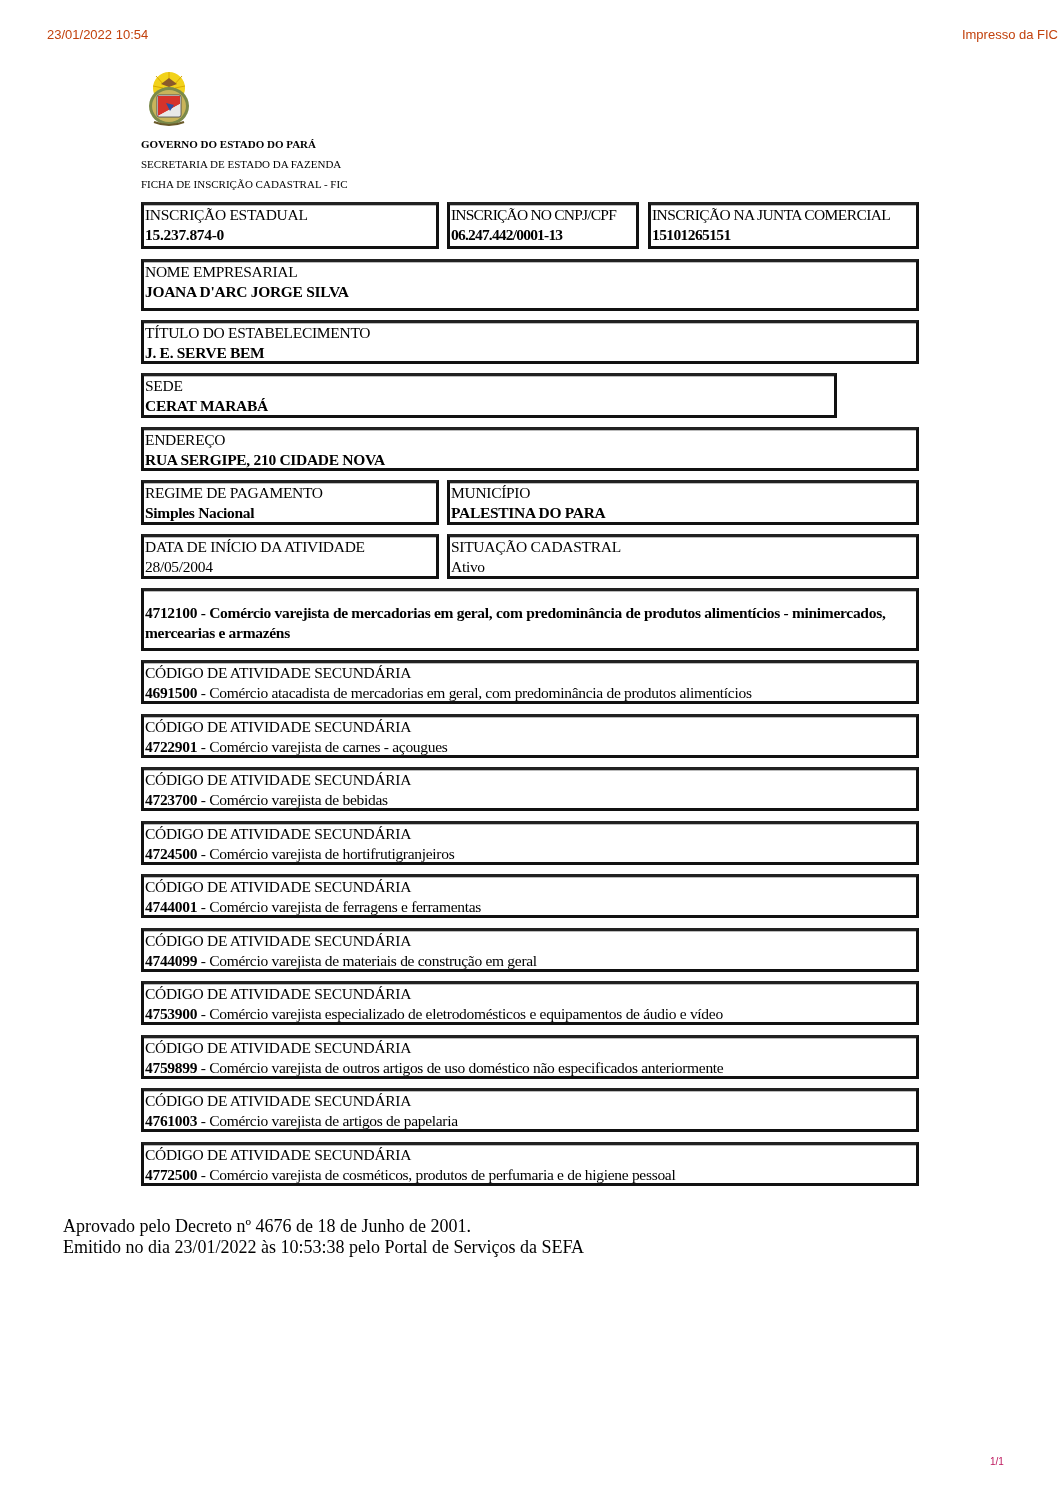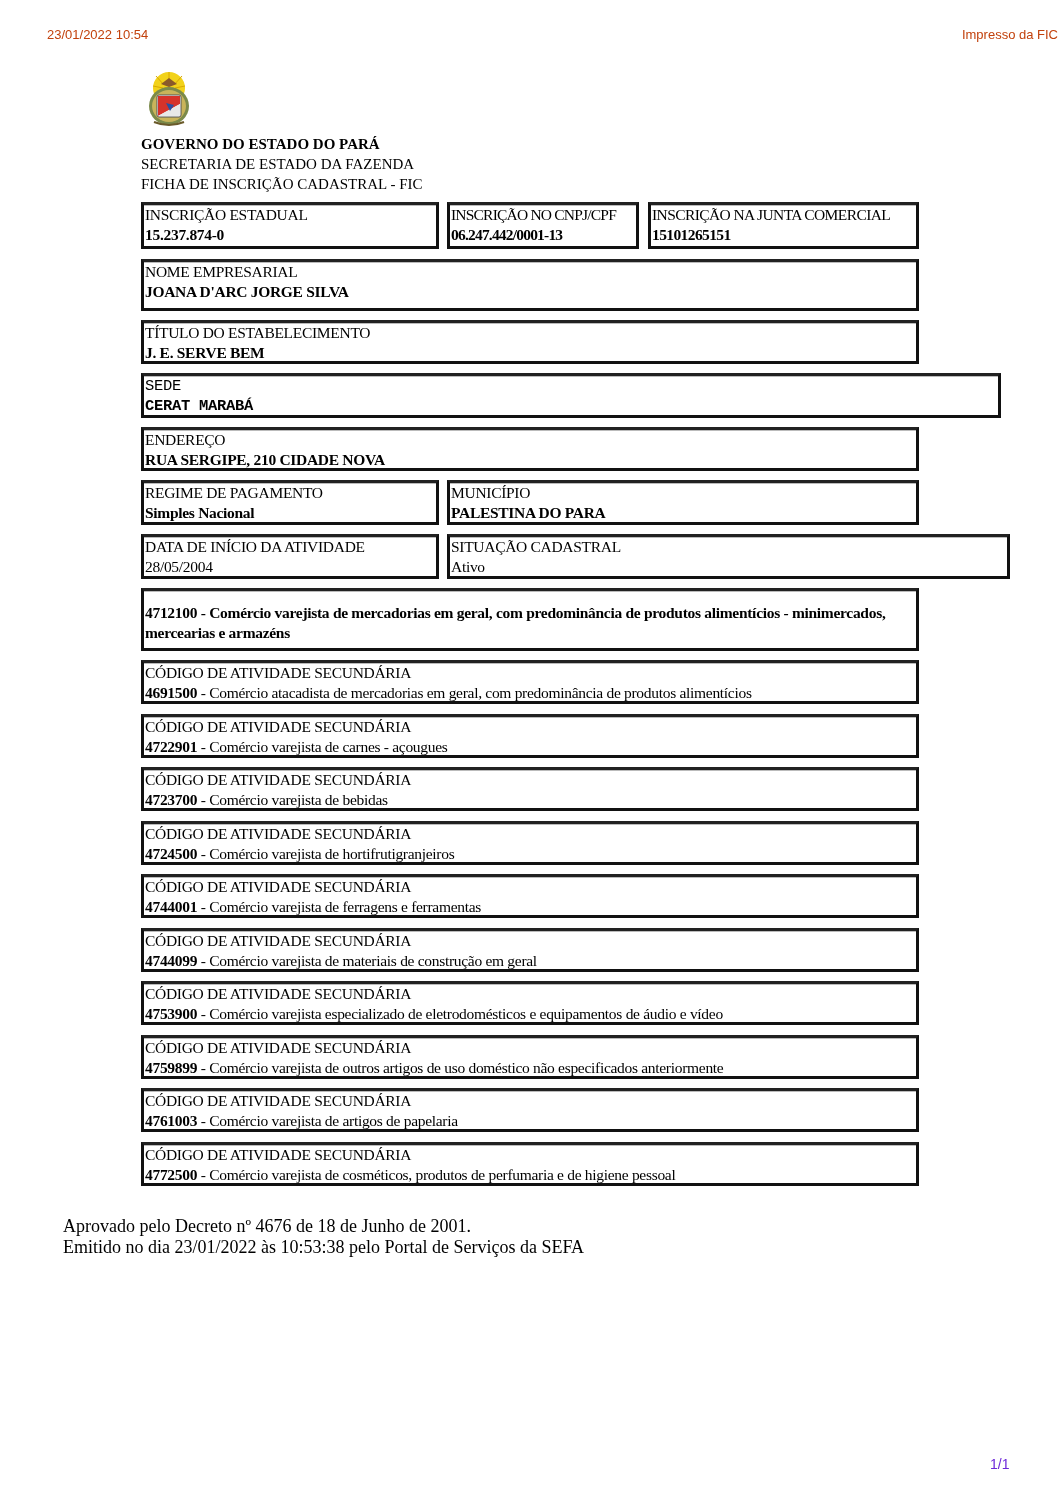--- a/index.html
+++ b/index.html
@@ -1,24 +1,24 @@
 <!DOCTYPE html>
 <html><head>
 <meta charset="utf-8">
 <style>
   html, body { margin: 0; padding: 0; background: #ffffff; }
   body { width: 1058px; height: 1497px; position: relative; overflow: hidden; color: #000; }
   .hdr { position: absolute; top: 27px; font-family: "Liberation Sans", sans-serif; font-size: 13px; color: #c2410c; }
   .hdr-date { left: 47px; }
   .hdr-title { left: 0; width: 1058px; text-align: right; }
-  .page-num { position: absolute; left: 990px; top: 1456px; font-family: "Liberation Sans", sans-serif; font-size: 14px; color: #6d28d9; }
+  .page-num { position: absolute; left: 990px; top: 1456px; font-family: "Liberation Sans", sans-serif; font-size: 10px; color: #be185d; }
 
   .logo { position: absolute; left: 144px; top: 70px; width: 50px; height: 58px; }
 
-  .gov { position: absolute; left: 141px; top: 134px; font-family: "Liberation Serif", serif; font-size: 15px; line-height: 20px; }
+  .gov { position: absolute; left: 141px; top: 134px; font-family: "Liberation Serif", serif; font-size: 11px; line-height: 20px; }
   .gov .b { font-weight: bold; }
 
   .box {
     position: absolute;
     box-sizing: border-box;
     border: 3px solid #111;
     border-top-color: #222;
     box-shadow: inset 0 1px 0 #bbb;
     font-family: "Liberation Serif", serif;
     font-size: 15.5px;
@@ -87,21 +87,21 @@
 <div class="box" style="left:141px;top:259px;width:778px;height:52px;">
   <span class="lbl">NOME EMPRESARIAL</span>
   <span class="val bold">JOANA D'ARC JORGE SILVA</span>
 </div>
 
 <div class="box" style="left:141px;top:320px;width:778px;height:44px;">
   <span class="lbl">TÍTULO DO ESTABELECIMENTO</span>
   <span class="val bold">J. E. SERVE BEM</span>
 </div>
 
-<div class="box" style="left:141px;top:373px;width:860px;height:45px;font-family:Liberation Mono, monospace;">
+<div class="box" style="left:141px;top:373px;width:696px;height:45px;">
   <span class="lbl">SEDE</span>
   <span class="val bold">CERAT MARABÁ</span>
 </div>
 
 <div class="box" style="left:141px;top:427px;width:778px;height:44px;">
   <span class="lbl">ENDEREÇO</span>
   <span class="val bold">RUA SERGIPE, 210 CIDADE NOVA</span>
 </div>
 
 <div class="box" style="left:141px;top:480px;width:298px;height:45px;">
@@ -110,21 +110,21 @@
 </div>
 <div class="box" style="left:447px;top:480px;width:472px;height:45px;">
   <span class="lbl">MUNICÍPIO</span>
   <span class="val bold">PALESTINA DO PARA</span>
 </div>
 
 <div class="box" style="left:141px;top:534px;width:298px;height:45px;">
   <span class="lbl">DATA DE INÍCIO DA ATIVIDADE</span>
   <span class="val">28/05/2004</span>
 </div>
-<div class="box" style="left:447px;top:534px;width:563px;height:45px;">
+<div class="box" style="left:447px;top:534px;width:472px;height:45px;">
   <span class="lbl">SITUAÇÃO CADASTRAL</span>
   <span class="val">Ativo</span>
 </div>
 
 <div class="box" style="left:141px;top:588px;width:778px;height:63px;">
   <span class="val bold wrap"><span>4712100</span><span> - </span><span>Comércio varejista de mercadorias em geral, com predominância de produtos alimentícios - minimercados, mercearias e armazéns</span></span>
 </div>
 
 <div id="secondary-list">
     <div class="box" style="left: 141px; top: 660px; width: 778px; height: 44px;">

